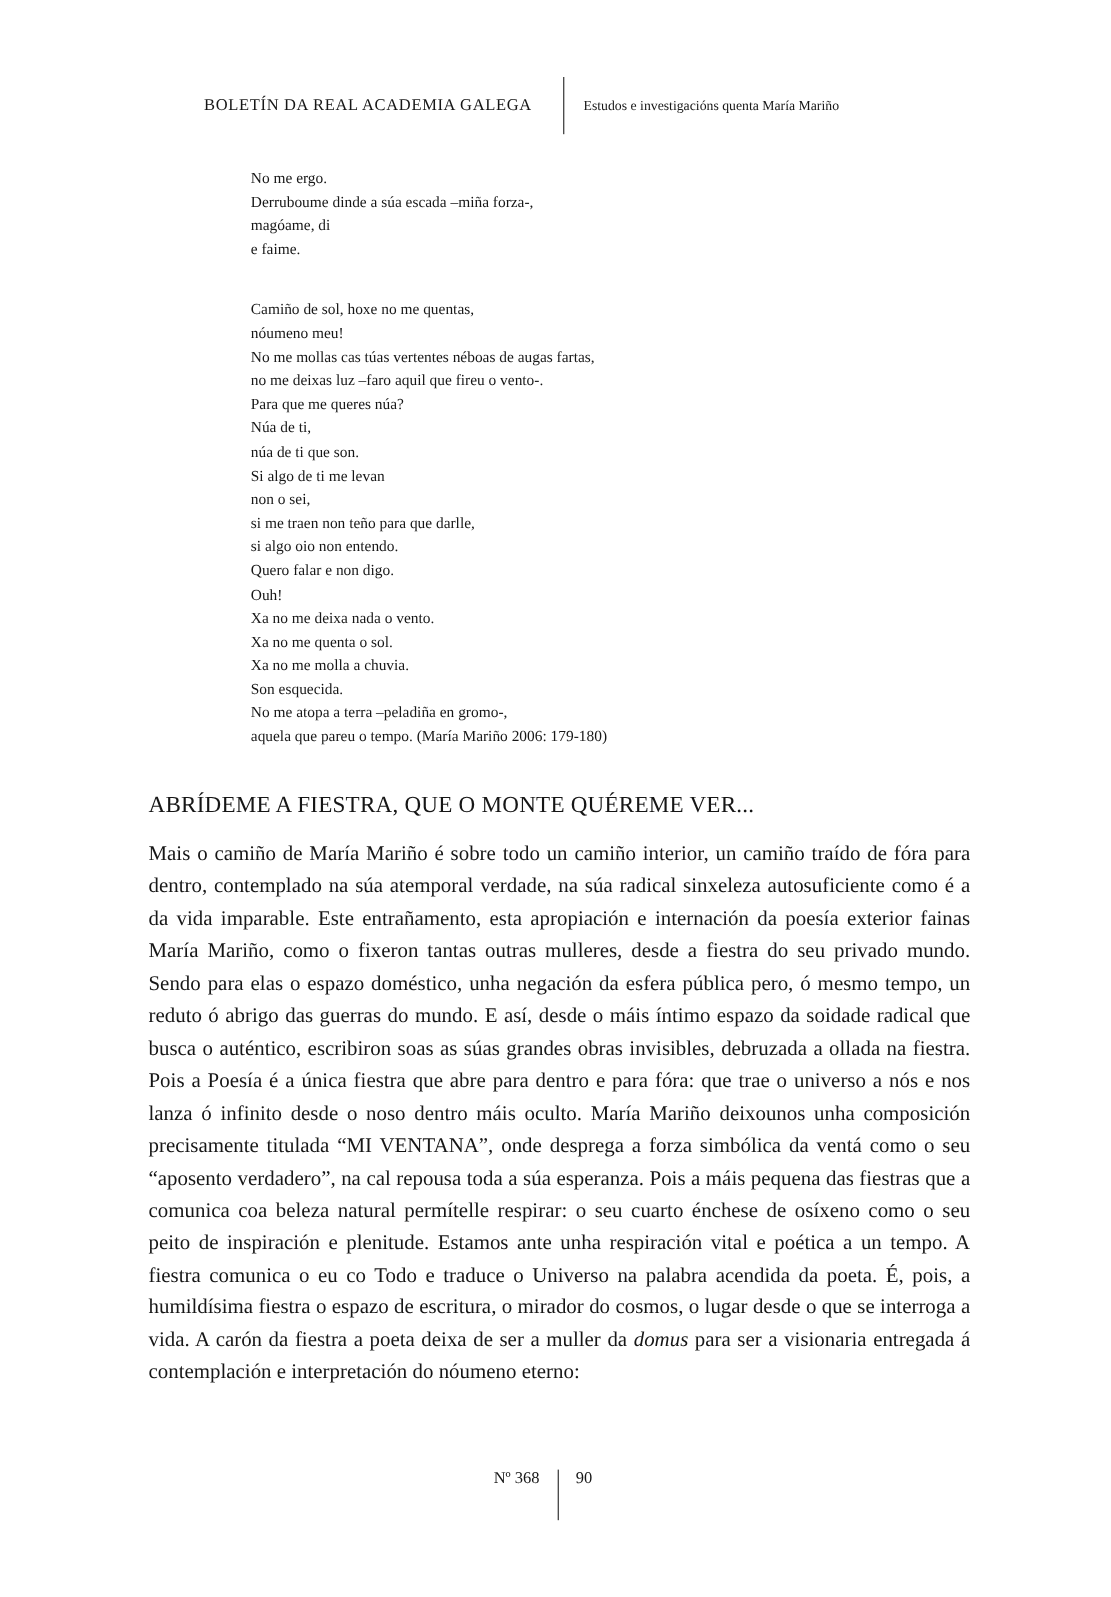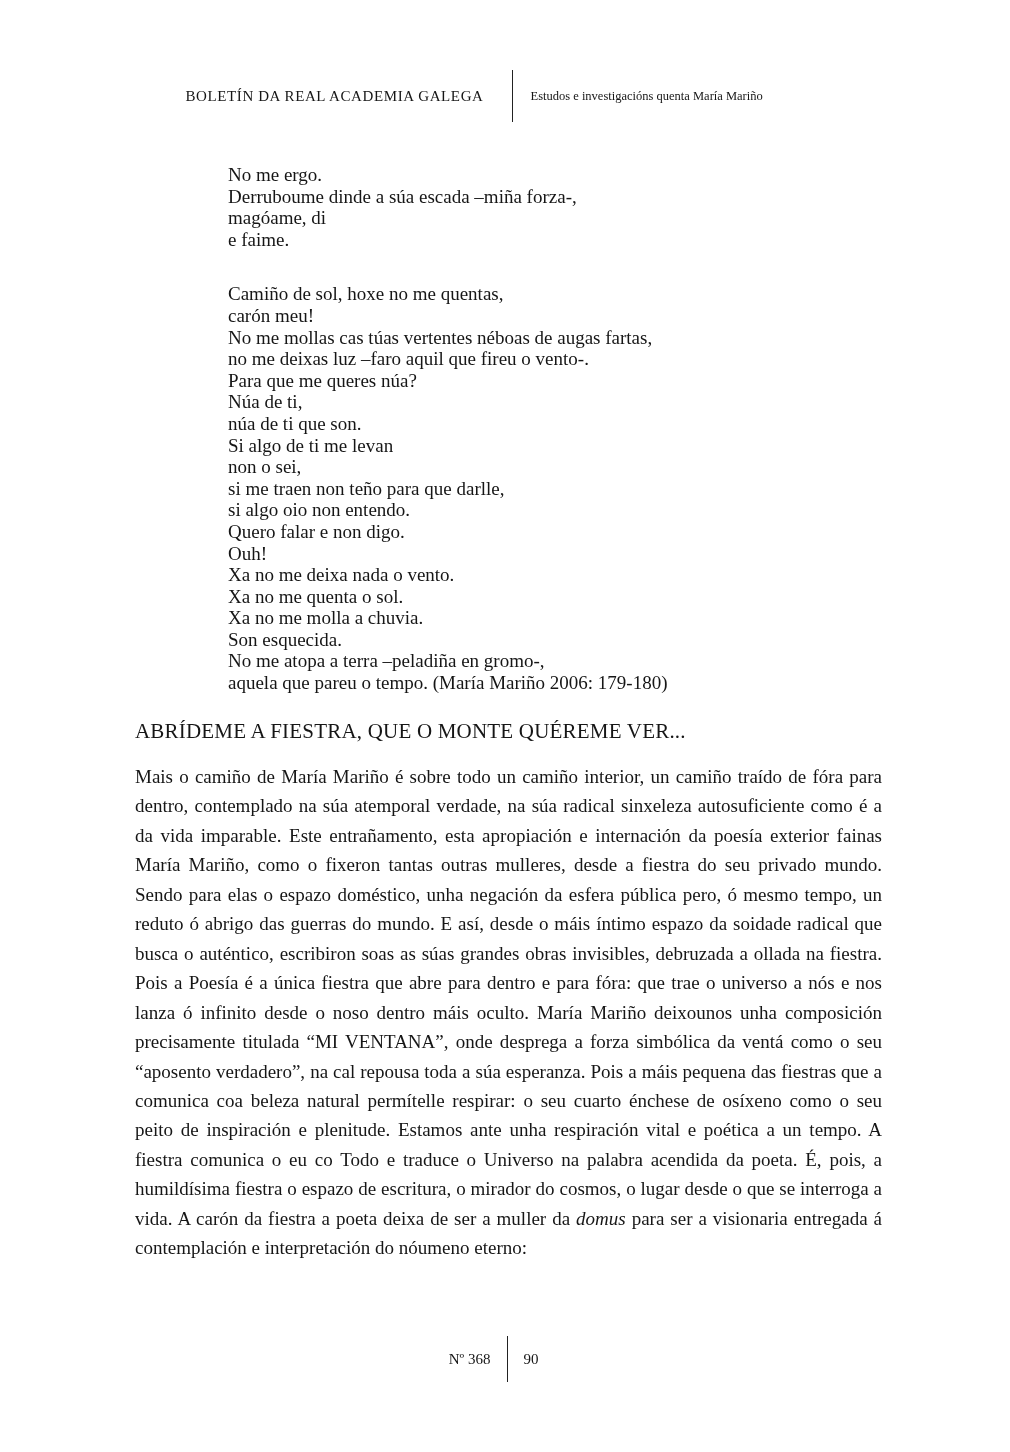--- a/index.html
+++ b/index.html
@@ -37,23 +37,23 @@
   }
   .rh-right {
     flex: 1 1 0;
     padding-left: 18px;
     font-size: 12.5px;
     white-space: nowrap;
   }
 
   .poem {
     position: absolute;
-    top: 164px;
+    top: 152px;
     left: 228px;
-    font-size: 19px;
+    font-size: 14px;
     line-height: 21.6px;
   }
   .stanza + .stanza { margin-top: 33px; }
   .poem-line { white-space: nowrap; }
 
   .section-heading {
     position: absolute;
     top: 719px;
     left: 135px;
     margin: 0;
@@ -75,21 +75,21 @@
     text-align: justify;
   }
   .body-text em { font-style: italic; }
 
   .page-footer {
     position: absolute;
     top: 1336px;
     left: 133px;
     width: 748px;
     display: flex;
-    align-items: center;
+    align-items: flex-start;
   }
   .f-left {
     flex: 1 1 0;
     text-align: right;
     padding-right: 16px;
     font-size: 15px;
   }
   .f-divider {
     flex: 0 0 1px;
     width: 1px;
@@ -116,21 +116,21 @@
 
   <div class="poem">
     <div class="stanza">
         <div class="poem-line">No me ergo.</div>
         <div class="poem-line">Derruboume dinde a súa escada –miña forza-,</div>
         <div class="poem-line">magóame, di</div>
         <div class="poem-line">e faime.</div>
       </div>
     <div class="stanza">
         <div class="poem-line">Camiño de sol, hoxe no me quentas,</div>
-        <div class="poem-line">carón meu!</div>
+        <div class="poem-line">nóumeno meu!</div>
         <div class="poem-line">No me mollas cas túas vertentes néboas de augas fartas,</div>
         <div class="poem-line">no me deixas luz –faro aquil que fireu o vento-.</div>
         <div class="poem-line">Para que me queres núa?</div>
         <div class="poem-line">Núa de ti,</div>
         <div class="poem-line">núa de ti que son.</div>
         <div class="poem-line">Si algo de ti me levan</div>
         <div class="poem-line">non o sei,</div>
         <div class="poem-line">si me traen non teño para que darlle,</div>
         <div class="poem-line">si algo oio non entendo.</div>
         <div class="poem-line">Quero falar e non digo.</div>

